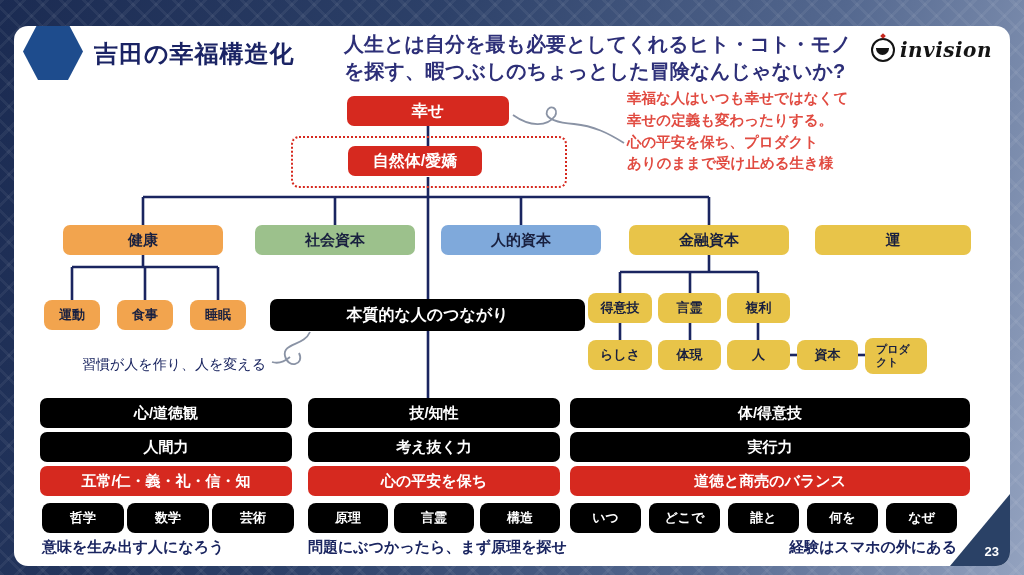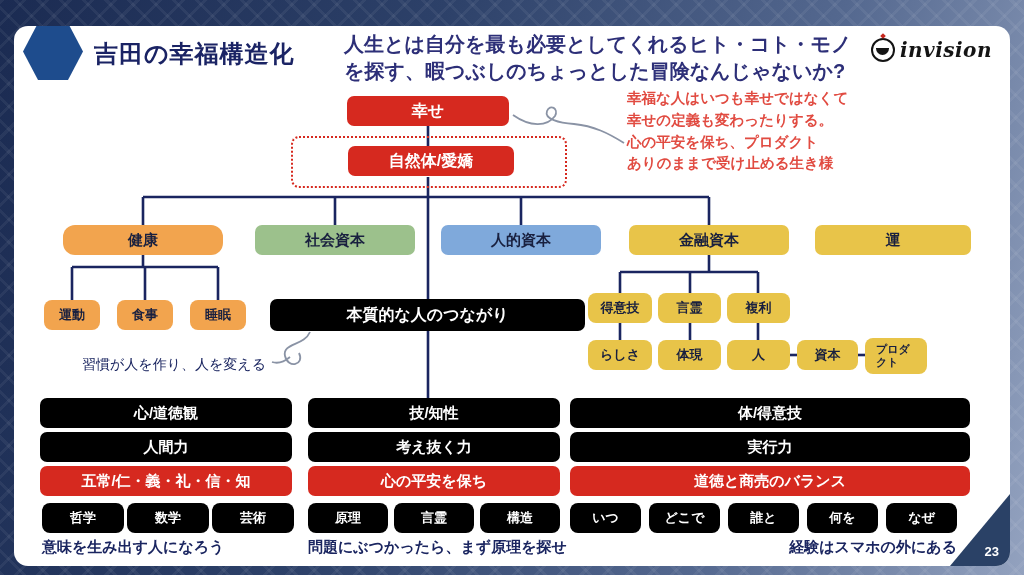--- a/index.html
+++ b/index.html
@@ -134,30 +134,30 @@
       <path d="M844,329 H851"></path>
     </g>
 
     <path d="M499,89 C516,101 533,101 541,90 C545,82 536,78 533,85 C530,93 545,97 560,98 C580,100 594,107 610,117" stroke="#8a93a5" stroke-width="1.8" fill="none"></path>
 
     <path d="M296,306 C290,320 268,317 271,330 C274,343 291,339 285,327 M258,336 C264,338 270,336 276,331" stroke="#8a93a5" stroke-width="1.8" fill="none"></path>
   </svg>
 
   <div class="box red" style="left:333px;top:70px;width:162px;height:30px;font-size:16px;">幸せ</div>
   <div class="dotted-rect"></div>
-  <div class="box red" style="left:334px;top:120px;width:166px;height:30px;font-size:16px;">自然体/愛嬌</div>
+  <div class="box red" style="left:334px;top:120px;width:134px;height:30px;font-size:16px;">自然体/愛嬌</div>
 
   <div class="annotation">
     <div>幸福な人はいつも幸せではなくて</div>
     <div>幸せの定義も変わったりする。</div>
     <div>心の平安を保ち、プロダクト</div>
     <div>ありのままで受け止める生き様</div>
   </div>
 
-  <div class="box cat orange" style="left:49px;top:199px;width:160px;border-radius:12px;">健康</div>
+  <div class="box cat orange" style="left:49px;top:199px;width:160px;">健康</div>
   <div class="box cat green" style="left:241px;top:199px;width:160px;">社会資本</div>
   <div class="box cat blue" style="left:427px;top:199px;width:160px;">人的資本</div>
   <div class="box cat yellow" style="left:615px;top:199px;width:160px;">金融資本</div>
   <div class="box cat yellow" style="left:801px;top:199px;width:156px;">運</div>
 
   <div class="box small orange" style="left:30px;top:274px;width:56px;">運動</div>
   <div class="box small orange" style="left:103px;top:274px;width:56px;">食事</div>
   <div class="box small orange" style="left:176px;top:274px;width:56px;">睡眠</div>
 
   <div class="box navy" style="left:256px;top:273px;width:315px;height:32px;font-size:16px;">本質的な人のつながり</div>

